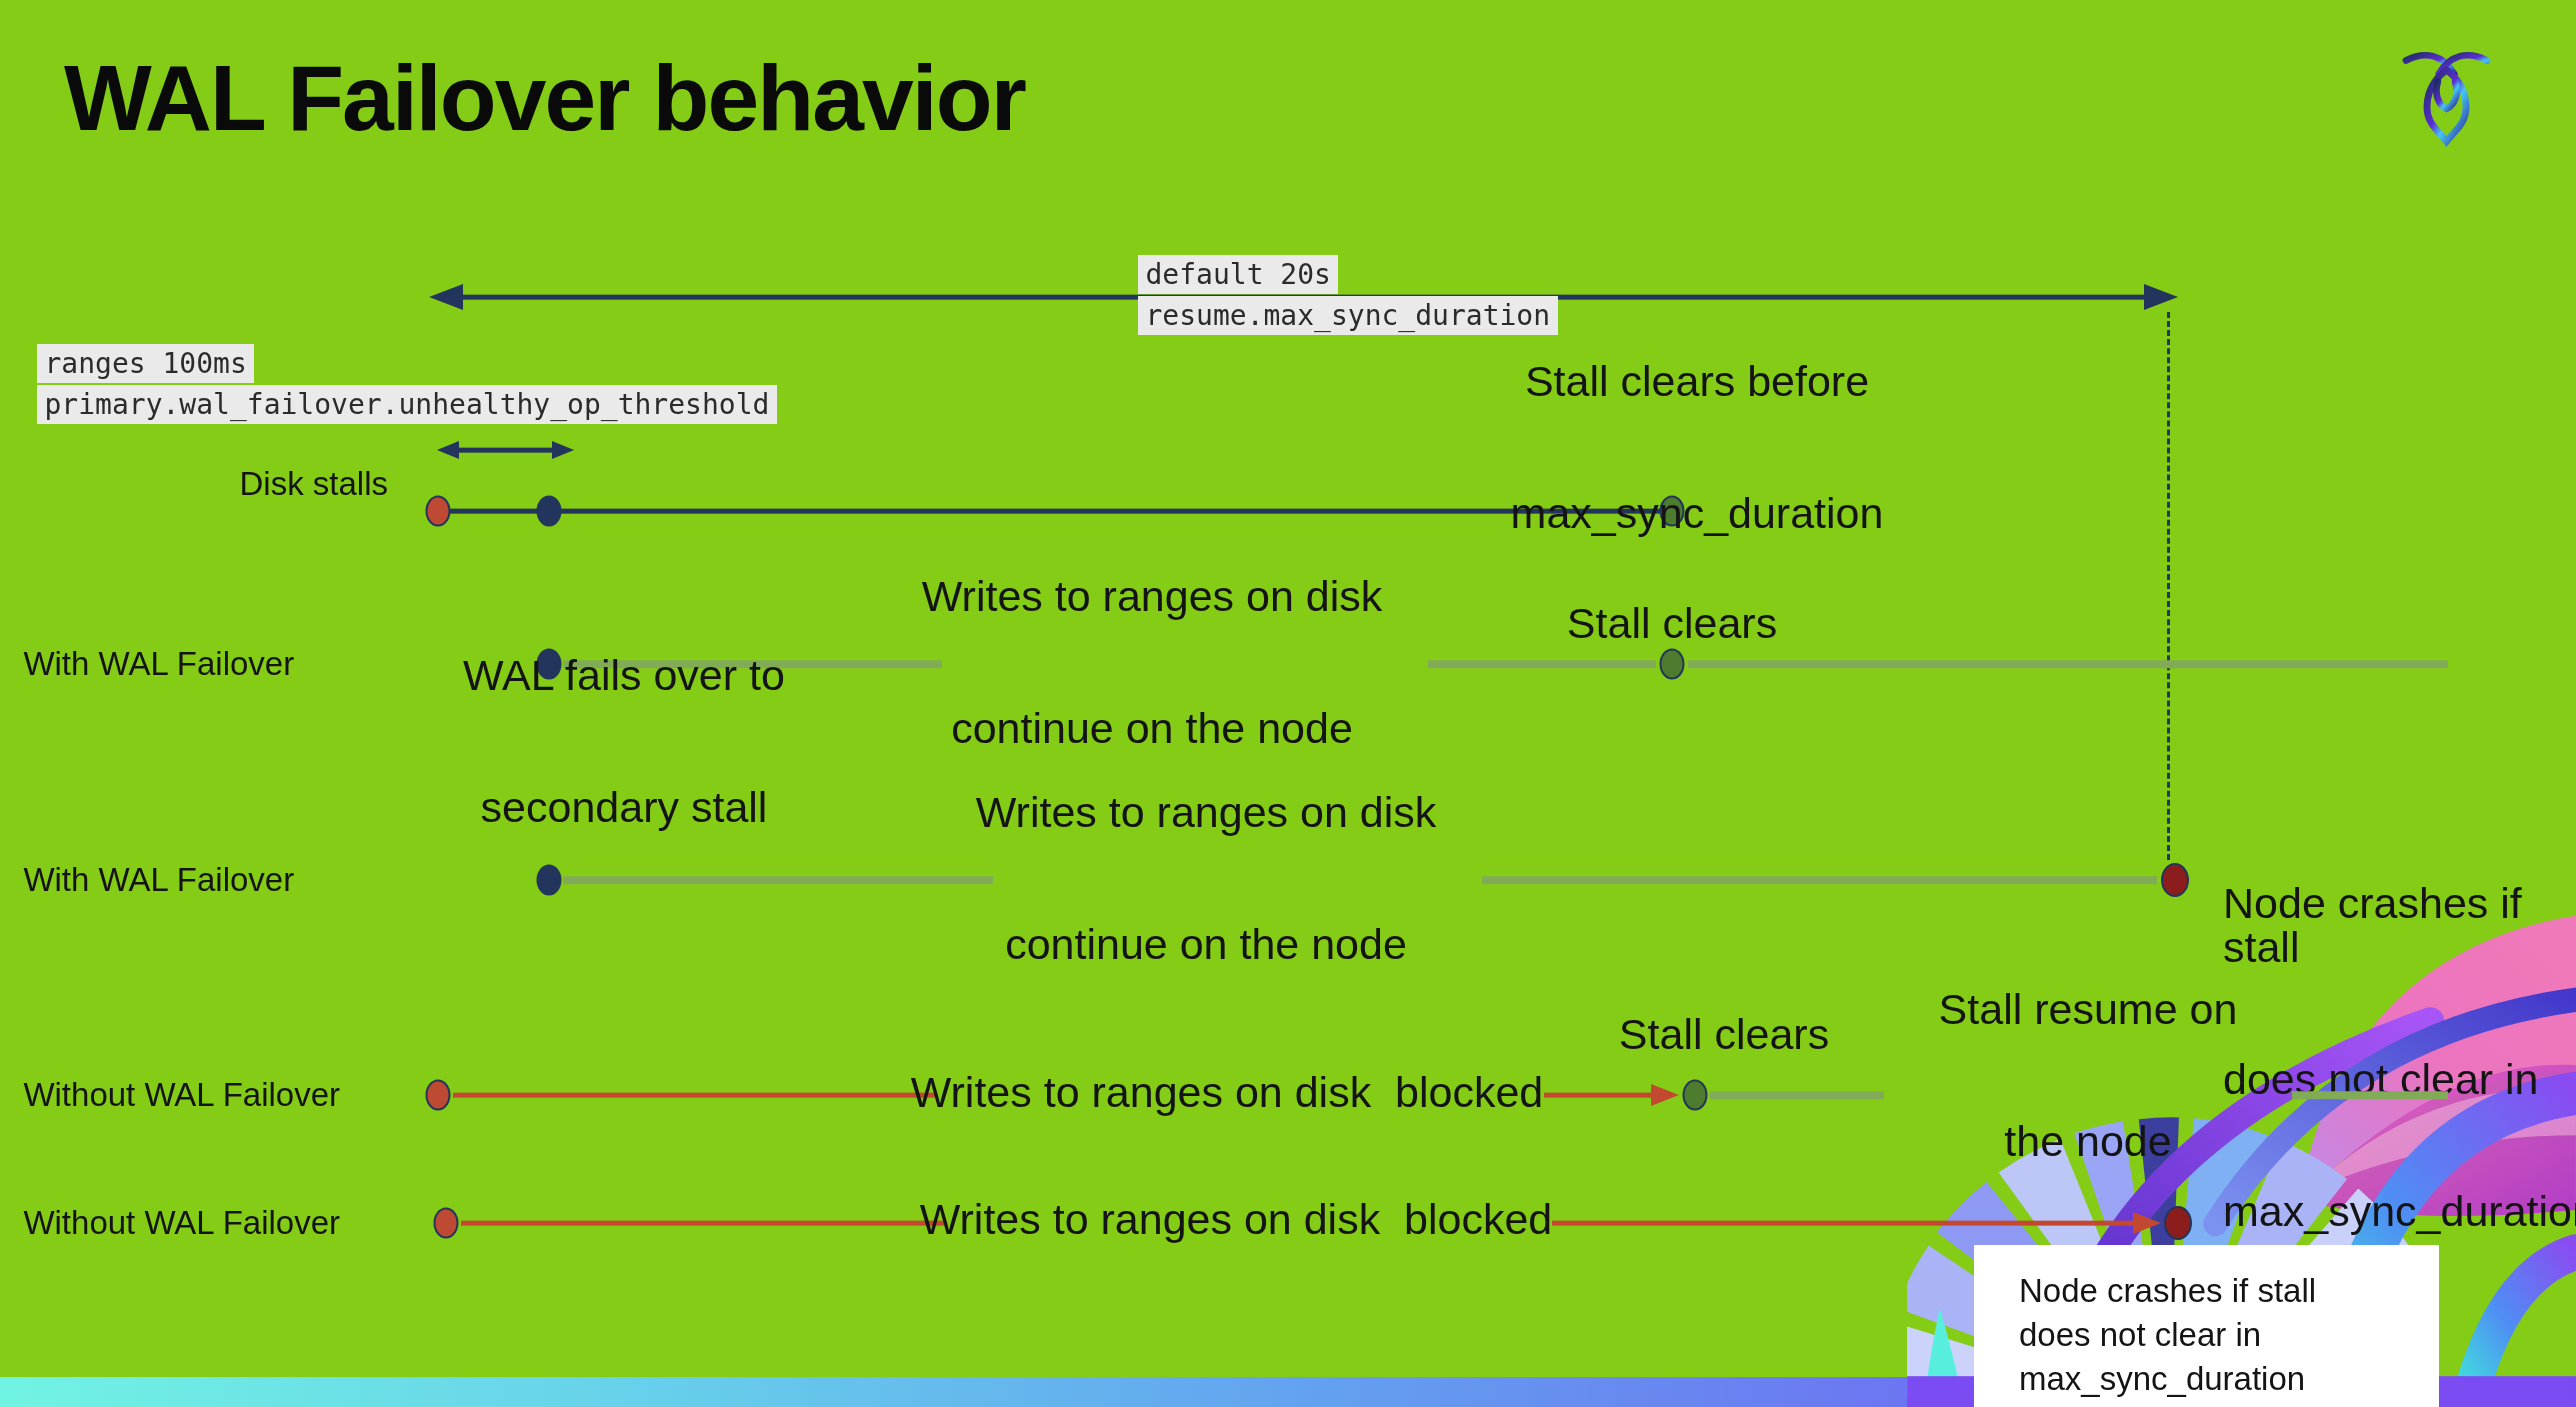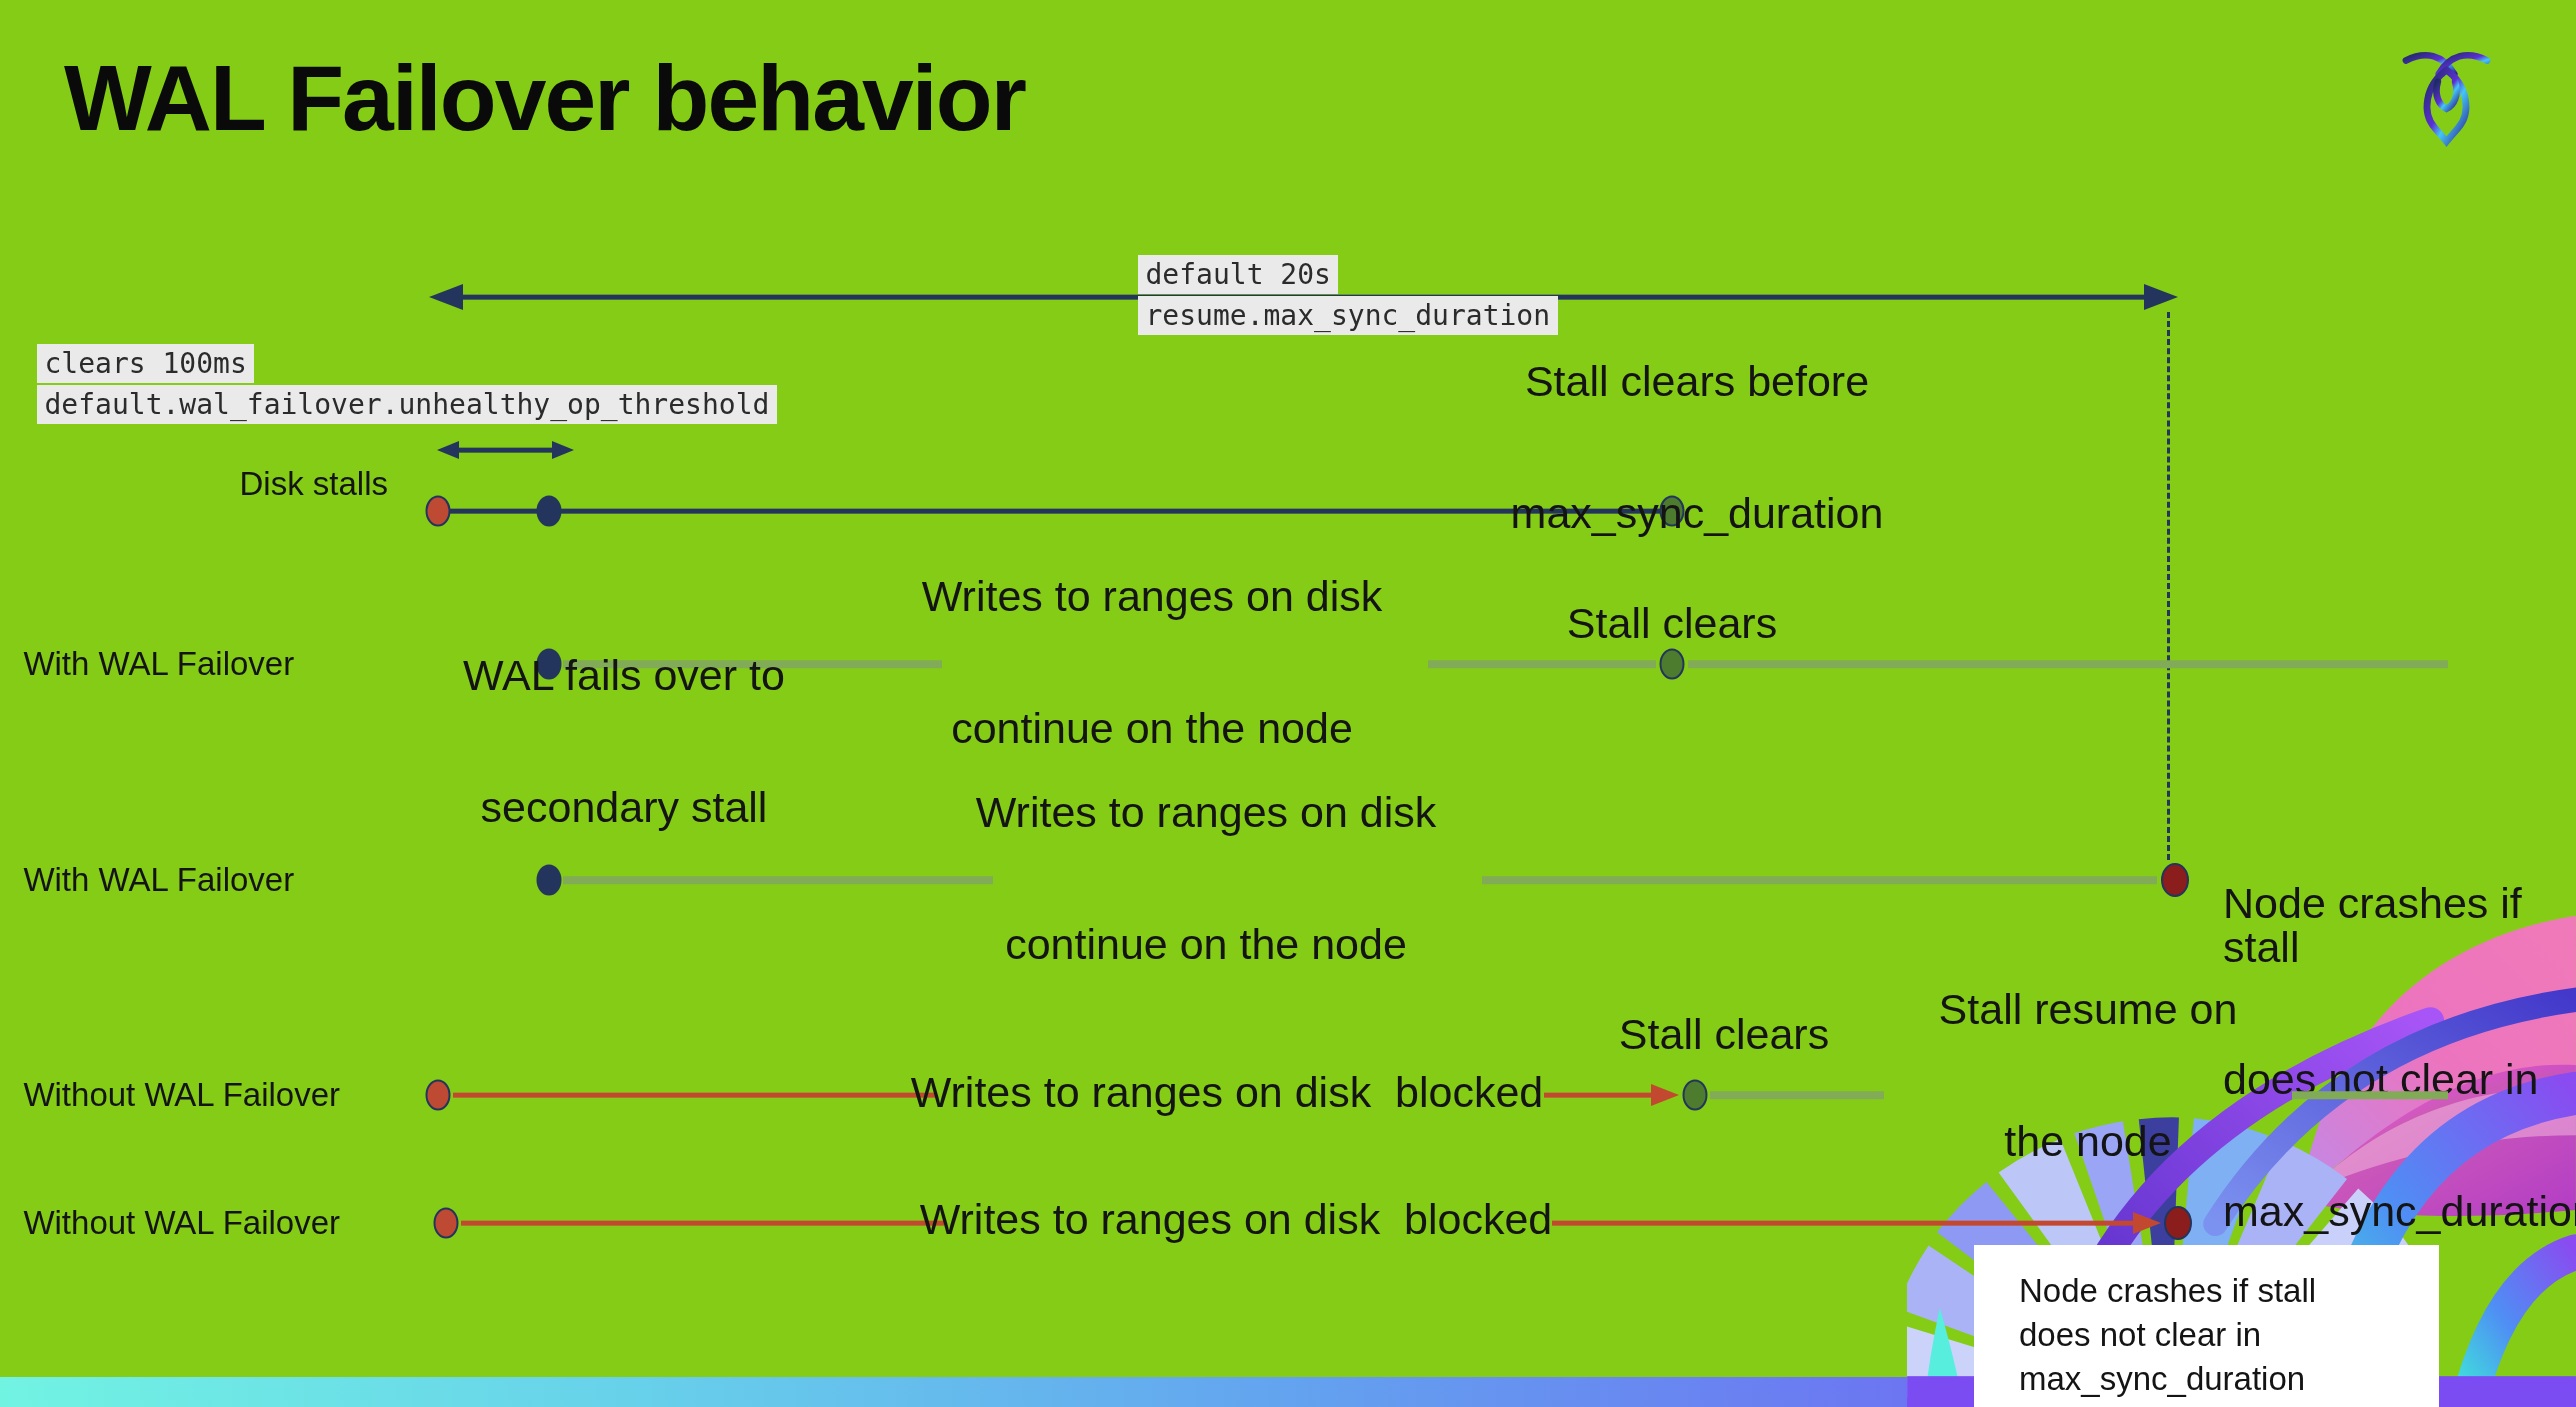--- a/index.html
+++ b/index.html
@@ -130,22 +130,22 @@
 
   <div class="hline navyline z2" style="left:451px;top:297px;width:1709px;"></div>
   <div class="ah ah-left" style="left:429px;top:297px;"></div>
   <div class="ah ah-right" style="left:2178px;top:297px;"></div>
 
   <div id="dashed" style="left:2167px;top:312px;height:548px;"></div>
 
   <span class="mono" style="left:1138px;top:255px;">default 20s</span>
   <span class="mono" style="left:1138px;top:296px;">resume.max_sync_duration</span>
 
-  <span class="mono" style="left:37px;top:344px;">clears 100ms</span>
-  <span class="mono" style="left:37px;top:385px;">default.wal_failover.unhealthy_op_threshold</span>
+  <span class="mono" style="left:37px;top:344px;">ranges 100ms</span>
+  <span class="mono" style="left:37px;top:385px;">primary.wal_failover.unhealthy_op_threshold</span>
 
   <div class="hline navyline z2" style="left:452px;top:450px;width:107px;"></div>
   <div class="ah ah-left-sm" style="left:437px;top:450px;"></div>
   <div class="ah ah-right-sm" style="left:574px;top:450px;"></div>
 
   <div class="t rlabel vcenter" style="left:140px;top:484px;width:248px;text-align:right;">Disk stalls</div>
   <div class="hline navyline" style="left:438px;top:511px;width:1234px;"></div>
   <div class="dot dot-red" style="left:438px;top:511px;"></div>
   <div class="dot dot-navy" style="left:549px;top:511px;"></div>
   <div class="dot dot-green" style="left:1672px;top:511px;"></div>

